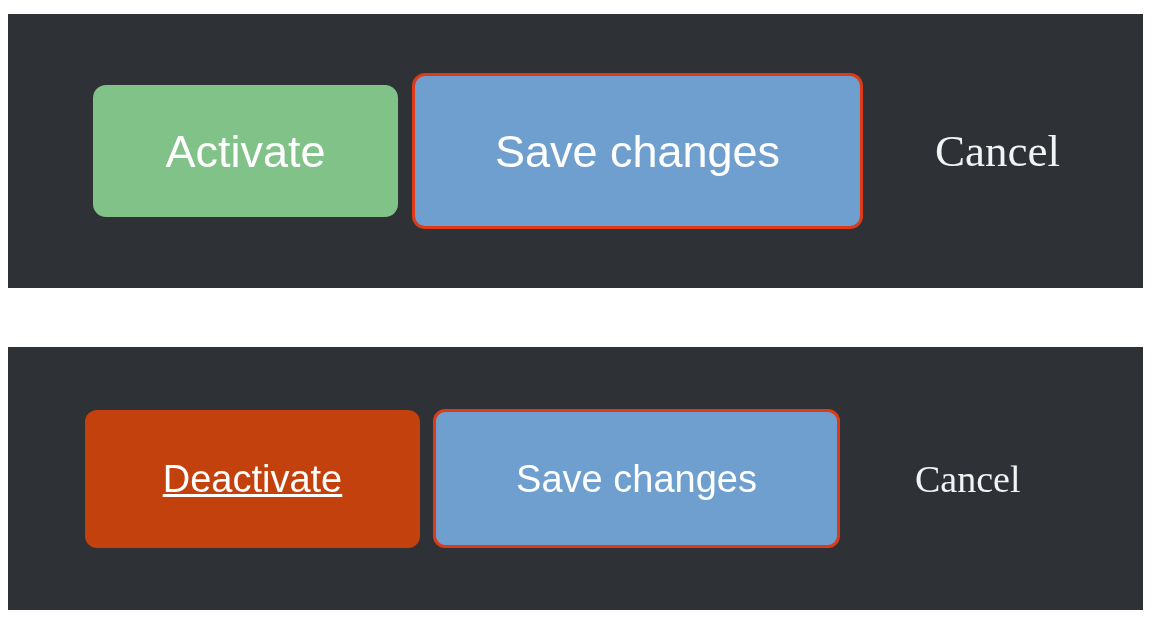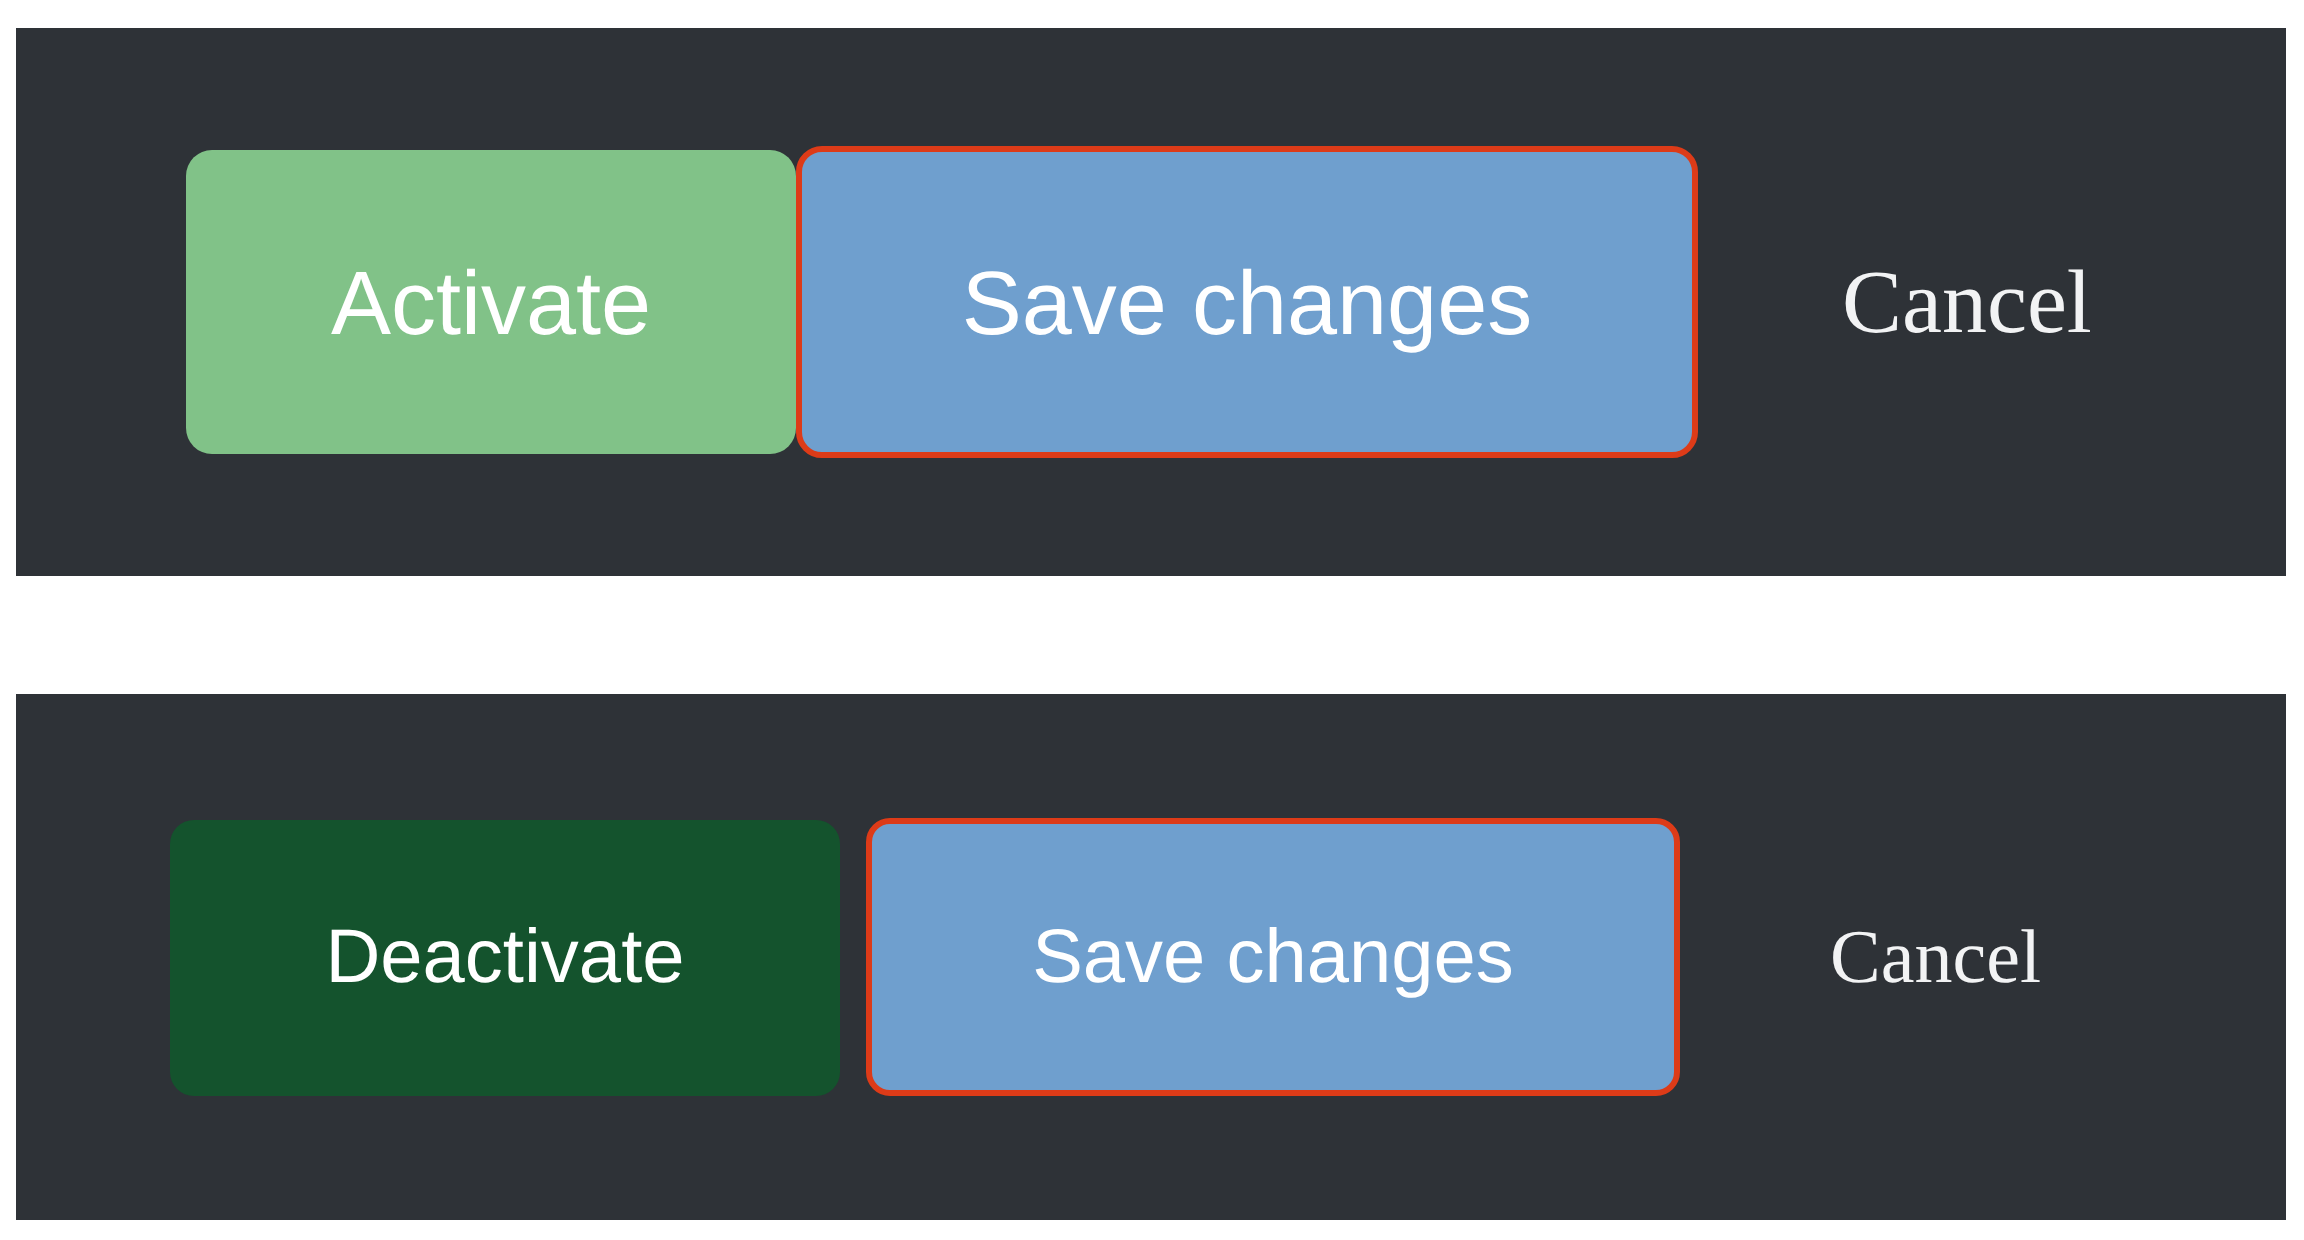--- a/index.html
+++ b/index.html
@@ -84,25 +84,25 @@
     position: absolute;
     left: 85px;
     top: 0;
     height: 100%;
     display: flex;
     align-items: center;
   }
 
   #btn-activate {
     width: 305px;
-    height: 152px;
+    height: 132px;
     border-radius: 13px;
     background: #81c288;
     font-size: 45px;
-    margin-right: 0;
+    margin-right: 14px;
   }
 
   #btn-save-top {
     width: 451px;
     height: 156px;
     border-radius: 13px;
     background: #6f9fce;
     border: 3px solid #dd3b18;
     font-size: 45px;
     margin-right: 0;
@@ -159,21 +159,21 @@
       <button class="btn" id="btn-save-top" style="background: rgb(111, 159, 206); border-color: rgb(221, 59, 24); color: rgb(255, 255, 255);">Save changes</button>
 
       <button class="btn-link" id="btn-cancel-top" style="color: rgb(242, 243, 244);">Cancel</button>
 
     </div>
   </div>
 
   <div class="panel" id="panel-deactivate" style="background: rgb(46, 50, 55);">
     <div class="row-inner">
 
-      <button class="btn" id="btn-deactivate" style="background: #14532d; color: rgb(255, 255, 255);">Deactivate</button>
+      <button class="btn" id="btn-deactivate" style="background: #c2410c; color: rgb(255, 255, 255); text-decoration: underline;">Deactivate</button>
 
       <button class="btn" id="btn-save-bottom" style="background: rgb(111, 159, 206); border-color: rgb(221, 59, 24); color: rgb(255, 255, 255);">Save changes</button>
 
       <button class="btn-link" id="btn-cancel-bottom" style="color: rgb(242, 243, 244);">Cancel</button>
 
     </div>
   </div>
 
 </div>
 

